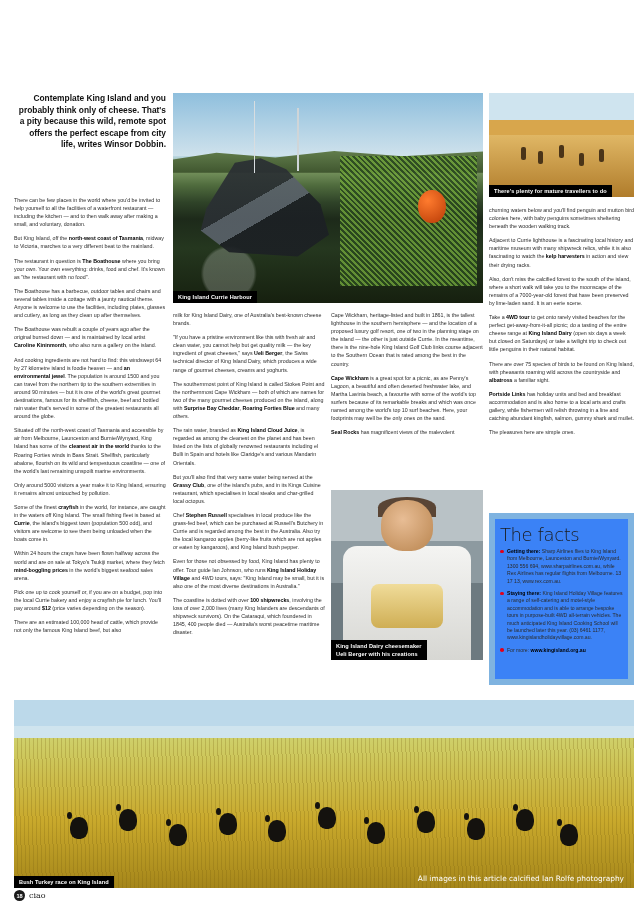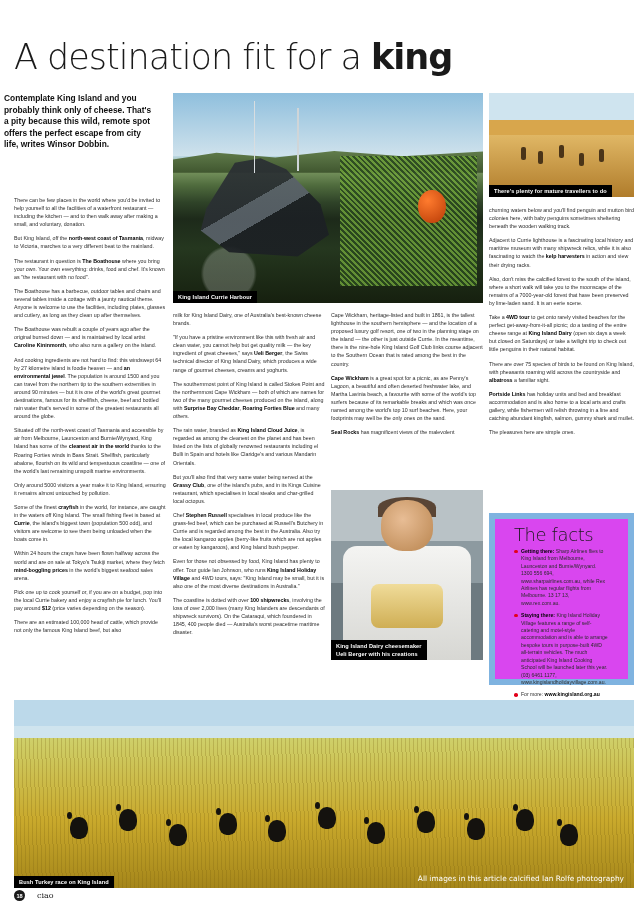--- a/index.html
+++ b/index.html
@@ -15,21 +15,21 @@
   
   .masthead{position:absolute;left:14px;top:10px;font-size:27px;font-weight:bold;letter-spacing:-1.2px;line-height:1;}
   .masthead .ciao{color:#9b9b9b;font-family:"DejaVu Sans",sans-serif;}
   .masthead .travel{color:#e2001a;}
 
   
   .headline{position:absolute;left:14px;top:40px;font-size:35px;line-height:1;color:#1a1a1a;letter-spacing:-1px;font-weight:300;font-family:"DejaVu Sans",sans-serif;}
   .headline b{font-weight:bold;}
 
   
-  .standfirst{position:absolute;left:4px;top:93px;width:152px;font-size:8.4px;line-height:11.6px;font-weight:bold;color:#111;}
+  .standfirst{position:absolute;left:14px;top:93px;width:152px;font-size:8.4px;line-height:11.6px;font-weight:bold;color:#111;text-align:right;}
 
   
   .col{position:absolute;font-size:5.3px;line-height:8.1px;color:#2b2b2b;text-align:left;}
   .col p{margin:0 0 6px 0;}
   .col b{color:#000;}
   .c1{left:14px;top:196px;width:152px;}
   .c2{left:173px;top:311px;width:152px;}
   .c3{left:331px;top:311px;width:152px;}
   .c4{left:489px;top:206px;width:145px;}
 
@@ -78,41 +78,38 @@
   #photo-turkeys{left:14px;top:700px;width:620px;height:188px;
     background:linear-gradient(#bcd9ea 0 14%, #cfe4ee 14% 22%, #c9cf7c 22% 34%, #c8b742 34% 52%, #caa92e 52% 74%, #b8941f 74% 100%);}
   #photo-turkeys .grass{position:absolute;left:0;top:20%;width:100%;height:80%;
     background:repeating-linear-gradient(88deg, rgba(120,95,15,.25) 0 1px, rgba(0,0,0,0) 1px 4px),
                linear-gradient(#cfd06a,#c9a92c 55%,#a5861a);}
   #photo-turkeys .bird{position:absolute;background:#14120e;border-radius:48% 48% 42% 42%;}
   #photo-turkeys .bird:after{content:"";position:absolute;left:-3px;top:-5px;width:5px;height:7px;background:#14120e;border-radius:50%;}
 
   
   #facts-box{position:absolute;left:489px;top:513px;width:145px;height:172px;background:#7fb3e0;padding:0;}
-  #facts-inner{position:absolute;left:6px;top:6px;right:6px;bottom:6px;background:#d946ef;padding:6px 19px;box-sizing:border-box;}
+  #facts-inner{position:absolute;left:6px;top:6px;right:6px;bottom:6px;background:#3b82f6;padding:6px 5px;box-sizing:border-box;}
   #facts-title{font-size:18px;line-height:19px;font-weight:300;color:#1a1a1a;font-family:"DejaVu Sans",sans-serif;letter-spacing:-.4px;margin-bottom:4px;}
   .fact{font-size:5.1px;line-height:7.4px;color:#2b2b2b;margin-bottom:5px;padding-left:7px;position:relative;}
   .fact .dot{position:absolute;left:0;top:1.6px;width:3.6px;height:3.6px;border-radius:50%;background:#e2001a;}
   .fact b{color:#000;}
 
   
   #photo-credit{position:absolute;right:16px;top:874px;font-size:7.4px;color:#ffffff;font-family:"DejaVu Sans",sans-serif;}
   #footer{position:absolute;left:14px;top:890px;display:flex;align-items:center;gap:4px;}
   #footer-num{width:11px;height:11px;border-radius:50%;background:#1a1a1a;color:#fff;font-size:5.6px;display:flex;align-items:center;justify-content:center;font-weight:bold;}
-  #footer-word{font-size:8px;color:#1a1a1a;font-family:"DejaVu Serif",serif;margin-left:8px;}
+  #footer-word{font-size:8px;color:#1a1a1a;font-family:"DejaVu Serif",serif;}
 </style>
 </head>
 <body>
 
 <div class="page">
 
 
-  <div class="headline">
-    <span>A destination fit for a </span><b>king</b>
-  </div>
 
   <div class="standfirst">Contemplate King Island and you probably think only of cheese. That's a pity because this wild, remote spot offers the perfect escape from city life, writes Winsor Dobbin.</div>
 
   <div class="photo" id="photo-harbour">
     <div class="sky"></div>
     <div class="hill"></div>
     <div class="net"></div>
     <div class="boat"></div>
     <div class="mast"></div>
     <div class="mast2"></div>

